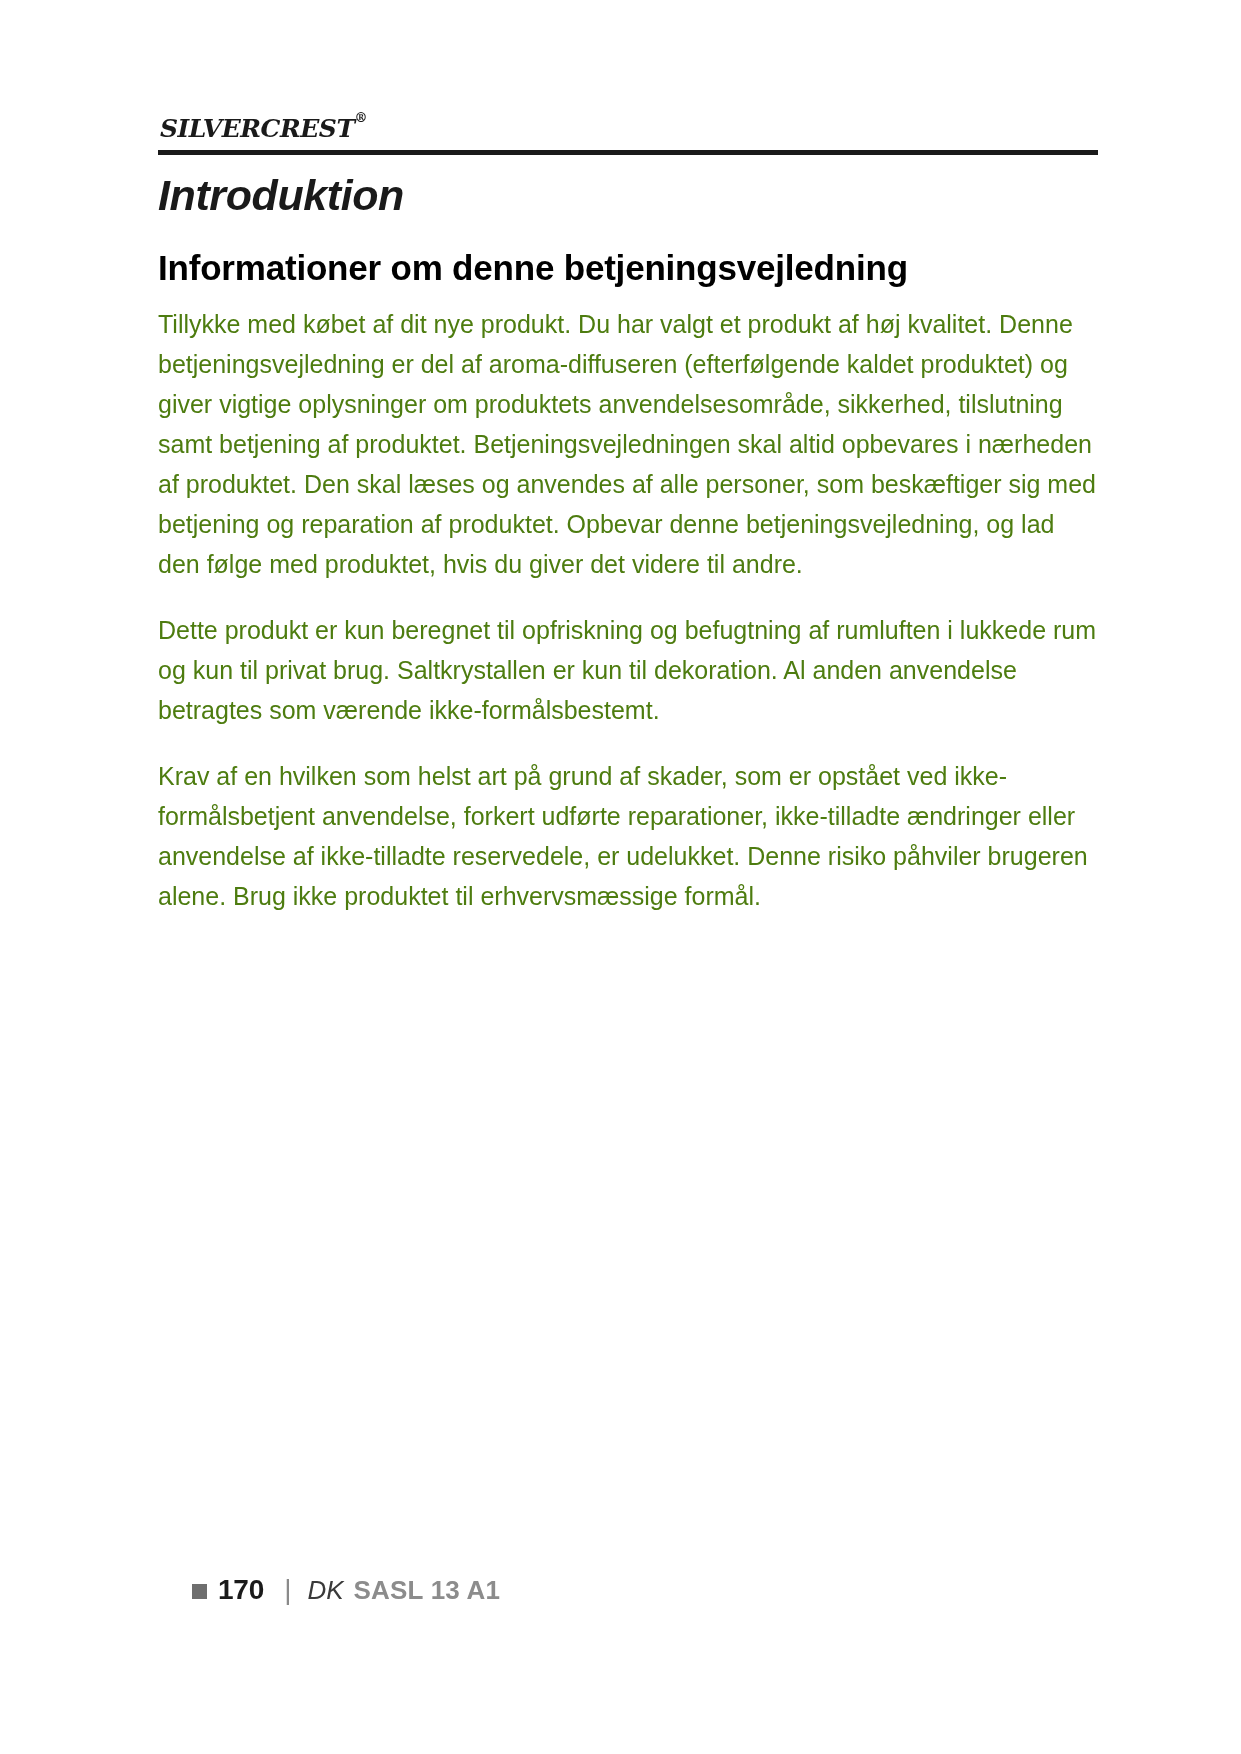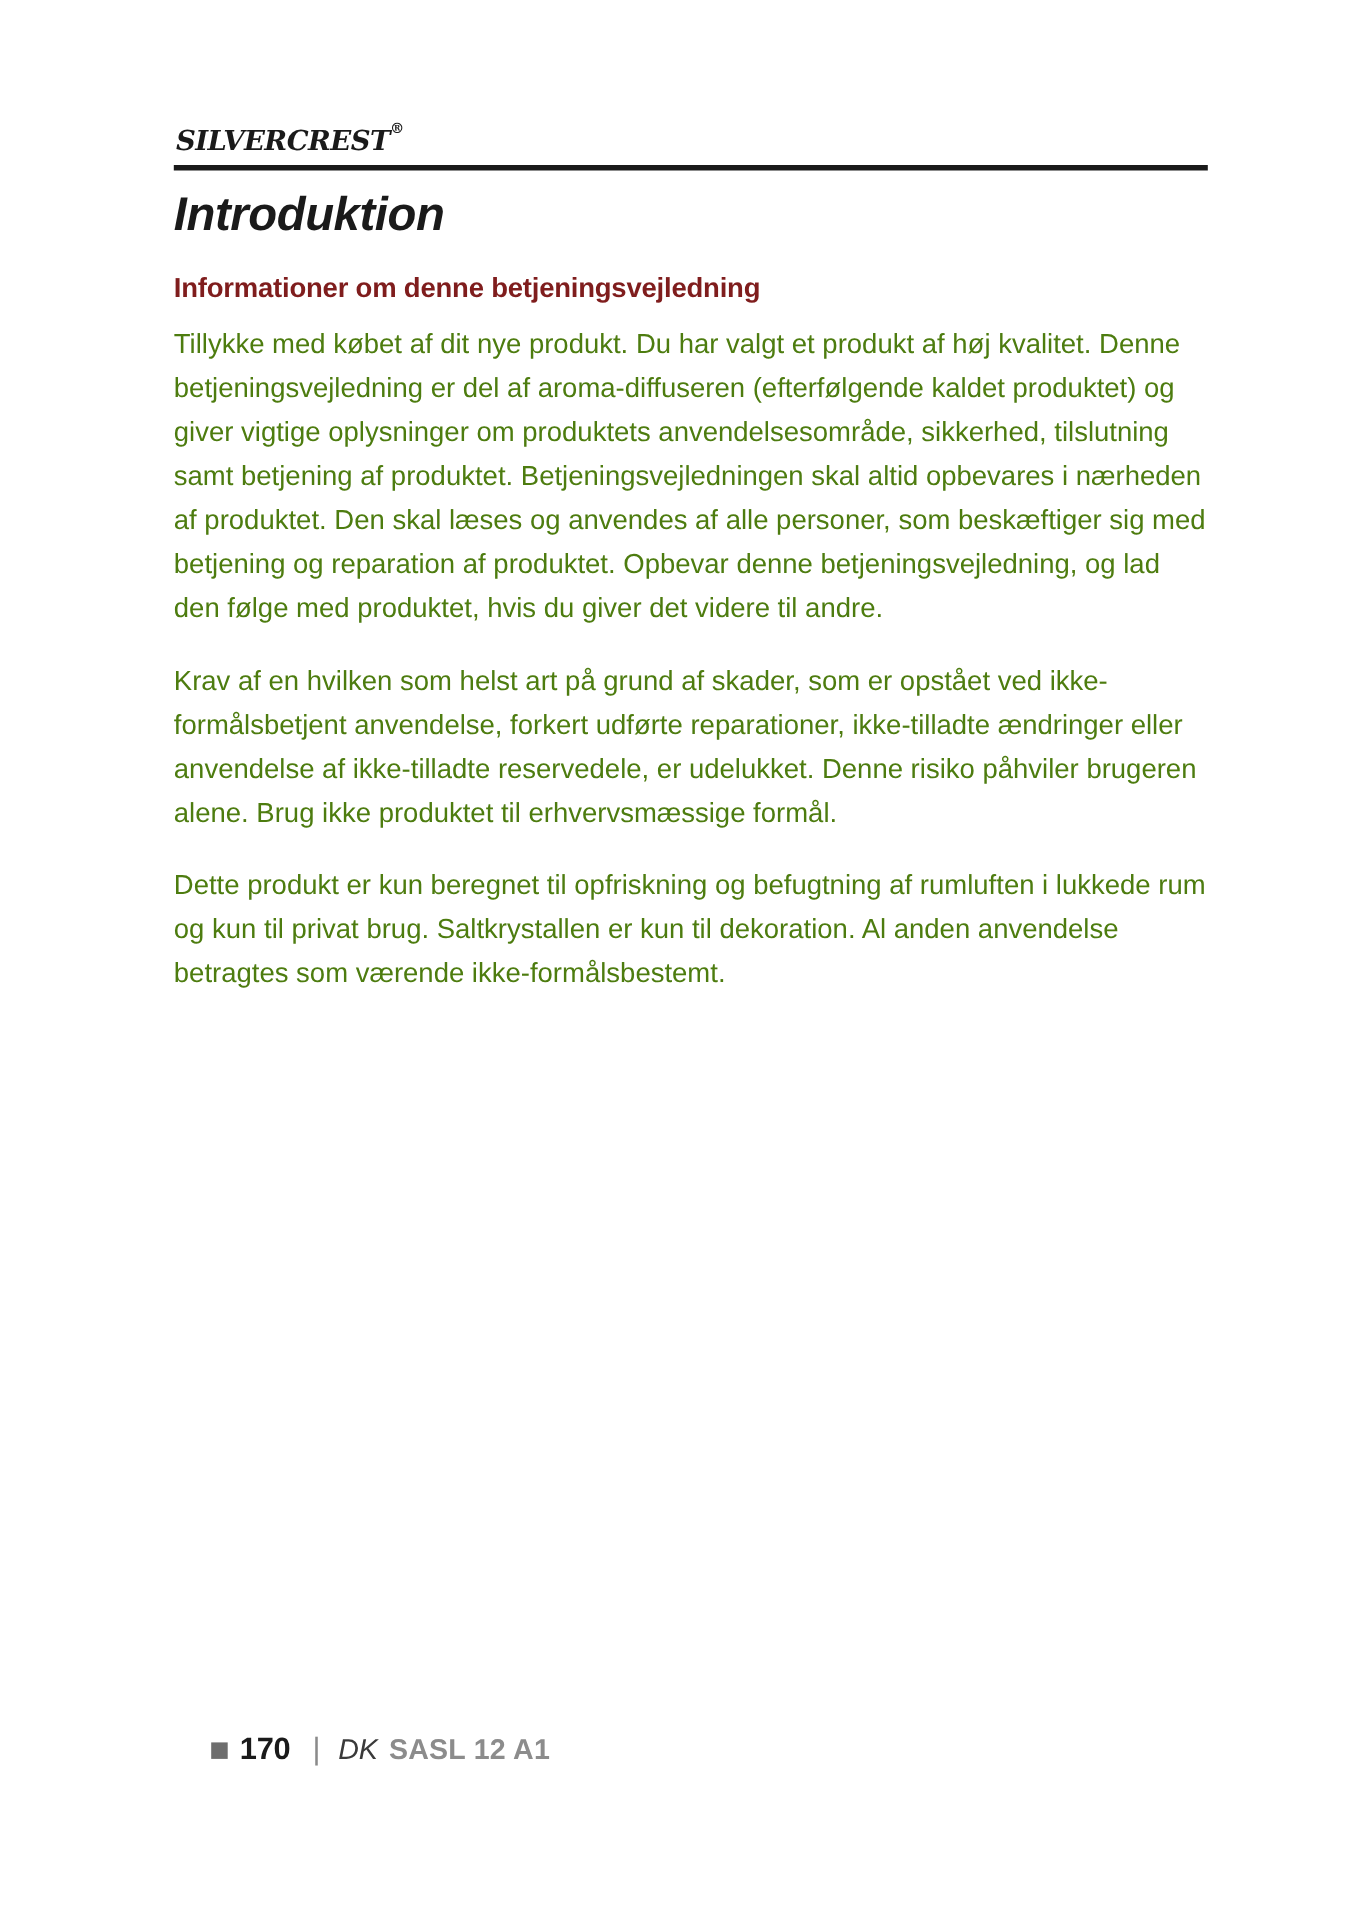--- a/index.html
+++ b/index.html
@@ -56,25 +56,25 @@
   }
   h1.title {
     font-size: 43px;
     font-weight: bold;
     letter-spacing: -0.4px;
     margin: 8px 0 28px 0;
     color: #1a1a1a;
     font-style: italic;
   }
   h2.section {
-    font-size: 25px;
+    font-size: 35px;
     font-weight: bold;
     letter-spacing: -0.2px;
     margin: 0 0 16px 0;
-    color: #7f1d1d;
+    color: #000000;
   }
   h2.section.second {
     margin-top: 40px;
   }
   p.body {
     font-size: 25px;
     line-height: 40px;
     margin: 0 0 0 0;
     color: #4d7c0f;
   }
@@ -134,26 +134,26 @@
     <div class="brand"><span class="small">SILVER</span><span class="small">CREST</span><span class="reg">®</span></div>
 
     <div class="rule"></div>
 
     <h1 class="title">Introduktion</h1>
 
     <h2 class="section">Informationer om denne betjeningsvejledning</h2>
     <p class="body">Tillykke med købet af dit nye produkt.
 Du har valgt et produkt af høj kvalitet. Denne betjeningsvejledning er del af aroma-diffuseren (efterfølgende kaldet produktet) og giver vigtige oplysninger om produktets anvendelsesområde, sikkerhed, tilslutning samt betjening af produktet. Betjeningsvejledningen skal altid opbevares i nærheden af produktet. Den skal læses og anvendes af alle personer, som beskæftiger sig med betjening og reparation af produktet. Opbevar denne betjeningsvejledning, og lad den følge med produktet, hvis du giver det videre til andre.</p>
 
+    <p class="body">Dette produkt er kun beregnet til opfriskning og befugtning af rumluften i lukkede rum og kun til privat brug. Saltkrystallen er kun til dekoration. Al anden anvendelse betragtes som værende ikke-formålsbestemt.</p>
     <p class="body">Krav af en hvilken som helst art på grund af skader, som er opstået ved ikke-formålsbetjent anvendelse, forkert udførte reparationer, ikke-tilladte ændringer eller anvendelse af ikke-tilladte reservedele, er udelukket. Denne risiko påhviler brugeren alene. Brug ikke produktet til erhvervsmæssige formål.</p>
-    <p class="body">Dette produkt er kun beregnet til opfriskning og befugtning af rumluften i lukkede rum og kun til privat brug. Saltkrystallen er kun til dekoration. Al anden anvendelse betragtes som værende ikke-formålsbestemt.</p>
 
   </div>
 
   <div class="footer">
     <span class="marker"></span>
     <span class="pagenum">170</span>
     <span class="sep">|</span>
     <span class="lang">DK</span>
-    <span class="model">SASL 12 A1</span>
+    <span class="model">SASL 13 A1</span>
   </div>
 
 </div>
 
 </body></html>

